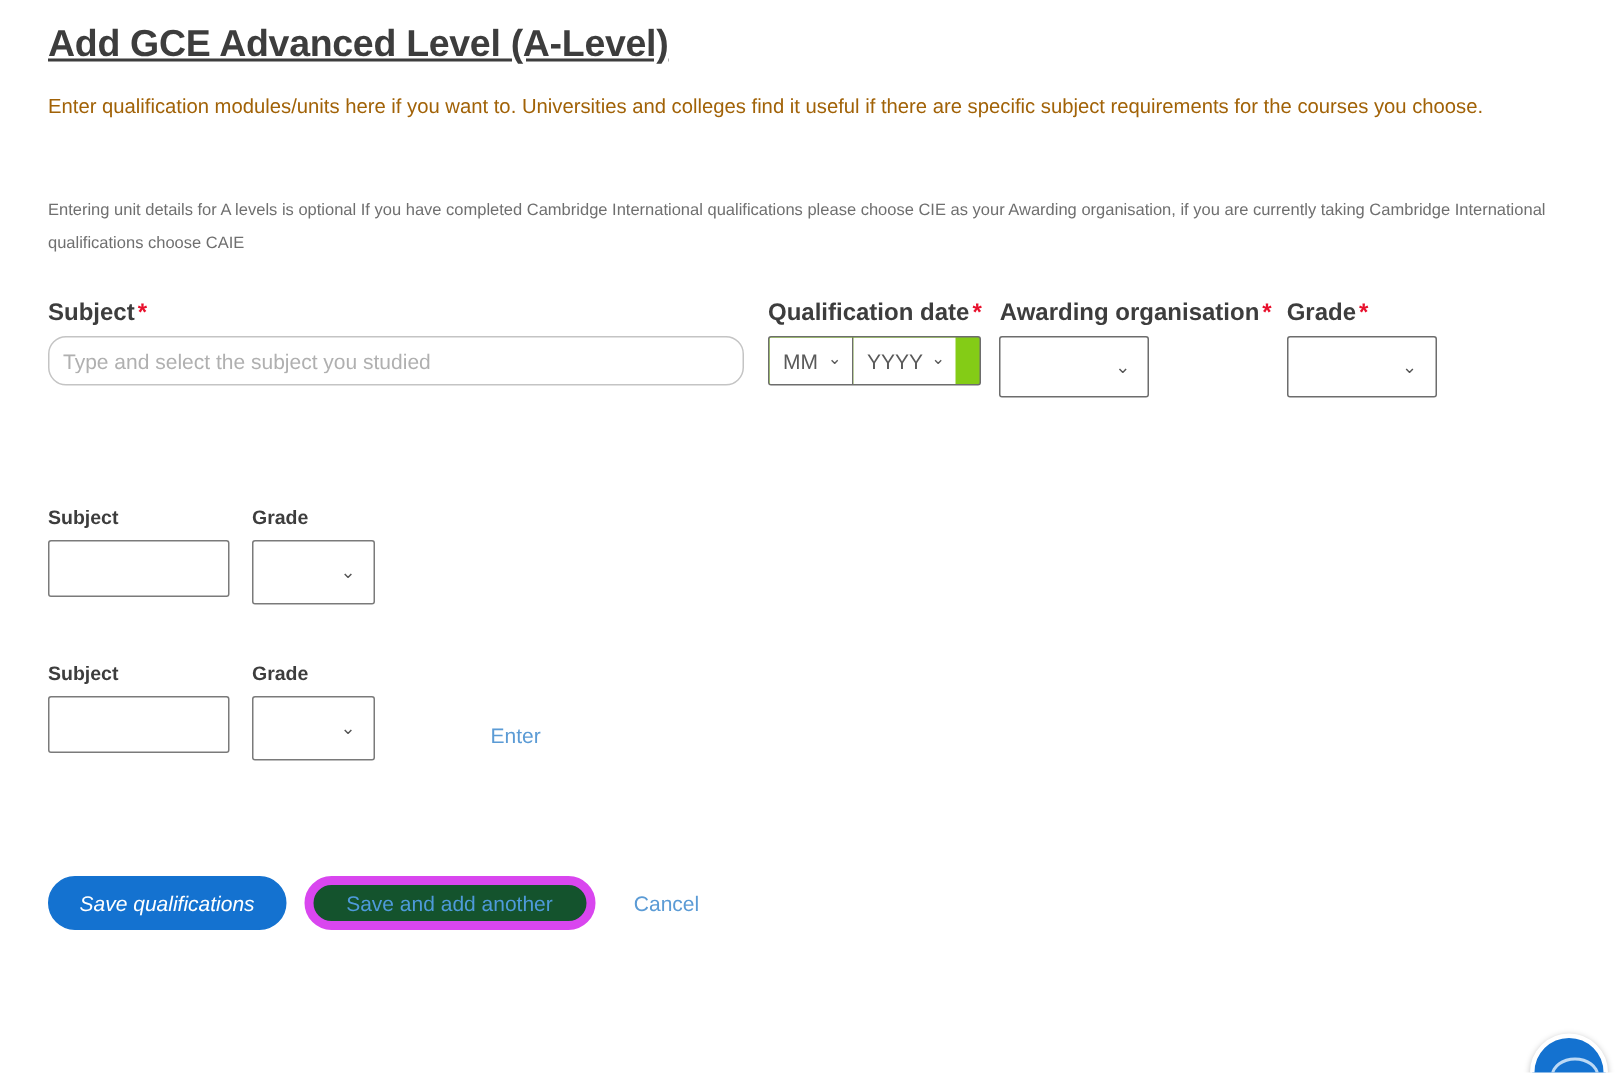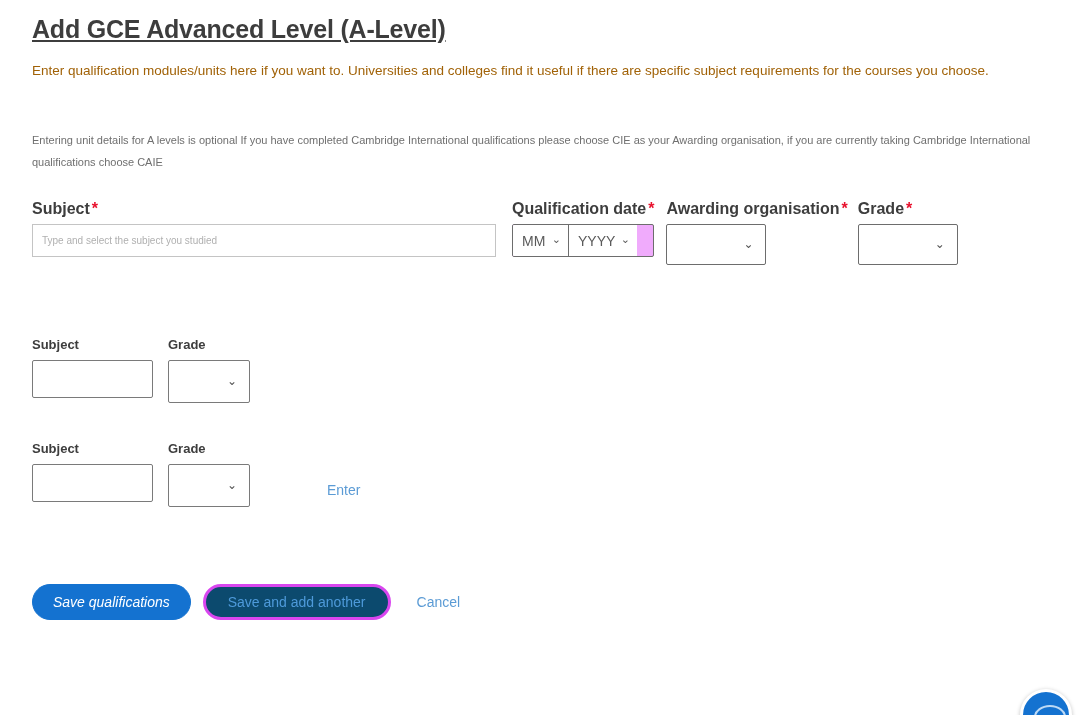--- a/index.html
+++ b/index.html
@@ -65,40 +65,40 @@
     line-height: 16px;
     margin-bottom: 7px;
     white-space: nowrap;
   }
   .req { color: #e8112d; font-weight: bold; margin-left: 2px; }
 
   .subject-input {
     width: 464px;
     height: 33px;
     border: 1px solid #c4c4c4;
-    border-radius: 0;
+    border-radius: 12px;
     padding: 0 9px;
-    font-size: 10px;
+    font-size: 14px;
     color: #333;
     font-family: "Liberation Sans", sans-serif;
     background: #fff;
     outline: none;
   }
   .subject-input::placeholder { color: #b0b0b0; }
 
   .field-subject { margin-right: 16px; }
 
   
   .date-group {
     display: flex;
     border: 1px solid #6d6d6d;
     border-radius: 2px;
     height: 33px;
     overflow: hidden;
-    background: #f0abfc;
+    background: #84cc16;
   }
   .sel-bare {
     border: none;
     outline: none;
     background: #fff;
     font-family: "Liberation Sans", sans-serif;
     font-size: 14px;
     color: #5a5a5a;
     height: 31px;
     padding: 0 6px 0 9px;
@@ -237,23 +237,23 @@
     display: inline-flex;
     align-items: center;
     justify-content: center;
   }
   .btn-primary {
     background: #1472d0;
     color: #ffffff;
     border: 1px solid #1472d0;
   }
   .btn-outline {
-    background: #0c4a6e;
+    background: #14532d;
     color: #4e9ada;
-    border: 3px solid #d946ef;
+    border: 6px solid #d946ef;
   }
   .add-module-wrap { padding-top: 54px; }
   .btn-add-module {
     height: 38px;
     padding: 0 21px;
   }
 
   .footer-actions {
     display: flex;
     align-items: center;

